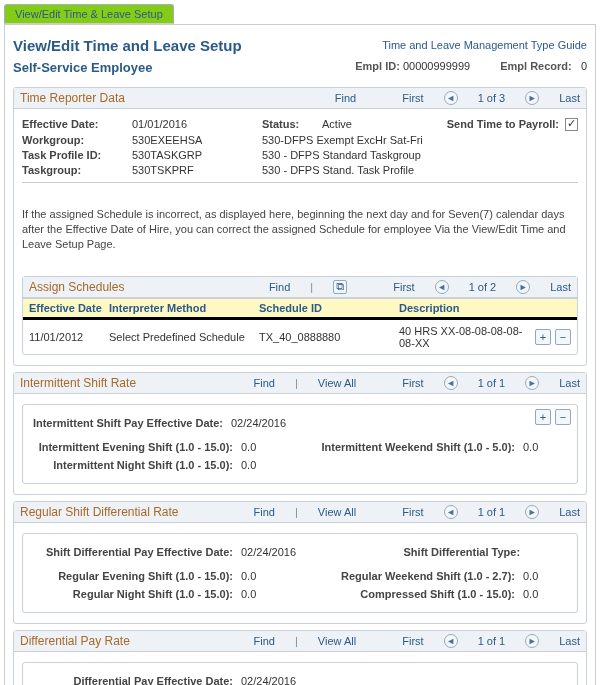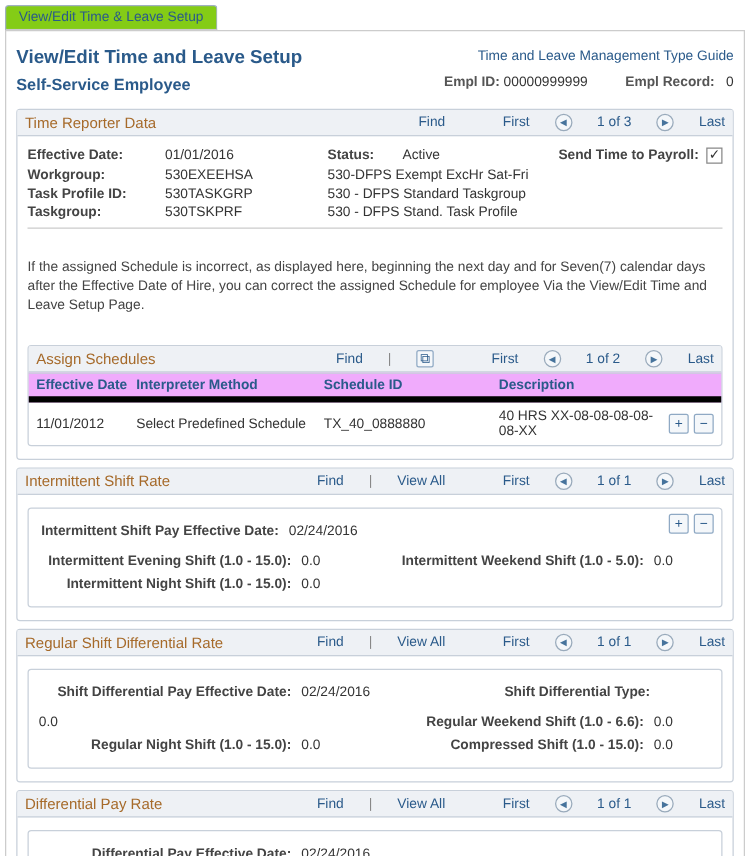--- a/index.html
+++ b/index.html
@@ -111,22 +111,22 @@
   .checkbox {
     display:inline-block; width:13px; height:13px;
     border:1px solid #888; background:#fff; position:relative;
     vertical-align: middle;
   }
   .checkbox.checked::after {
     content:"✓"; position:absolute; top:-2px; left:1px;
     font-size:11px; color:#333;
   }
   .tbl-head {
-    display:flex; background:#f0abfc; border-top:1px solid #c8d0da;
-    border-bottom:5px solid #000000; padding:3px 6px;
+    display:flex; background:#fef9c3; border-top:1px solid #c8d0da;
+    border-bottom:3px solid #000000; padding:3px 6px;
     color:#2a5a8a; font-weight:bold;
   }
   .tbl-row { display:flex; padding:5px 6px; align-items:center; }
   .c-date{width:80px}.c-method{width:150px}.c-sched{width:140px}
   .c-desc{flex:1}.c-btns{width:44px;display:flex;gap:4px;justify-content:flex-end}
   .sq-btn {
     width:16px;height:16px;border:1px solid #8fa9c4;background:#f4f7fa;
     display:inline-flex;align-items:center;justify-content:center;
     font-size:11px;color:#2a5a8a;cursor:pointer;border-radius:2px;
   }
@@ -329,30 +329,31 @@
           </div>
           <div>
             <div class="pair-row">
                 <span class="plabel" style="width:220px">Shift Differential Type:</span>
               </div>
           </div>
         </div>
         <div class="cols2">
           <div>
             <div class="pair-row">
+                <span class="plabel" style="width:210px">Regular Evening Shift (1.0 - 15.0):</span>
                 <span class="pval">0.0</span>
               </div>
             <div class="pair-row">
                 <span class="plabel" style="width:210px">Regular Night Shift (1.0 - 15.0):</span>
                 <span class="pval">0.0</span>
               </div>
           </div>
           <div>
             <div class="pair-row">
-                <span class="plabel" style="width:220px">Regular Weekend Shift (1.0 - 6.6):</span>
+                <span class="plabel" style="width:220px">Regular Weekend Shift (1.0 - 2.7):</span>
                 <span class="pval">0.0</span>
               </div>
             <div class="pair-row">
                 <span class="plabel" style="width:220px">Compressed Shift (1.0 - 15.0):</span>
                 <span class="pval">0.0</span>
               </div>
           </div>
         </div>
       </div>
     </div>

